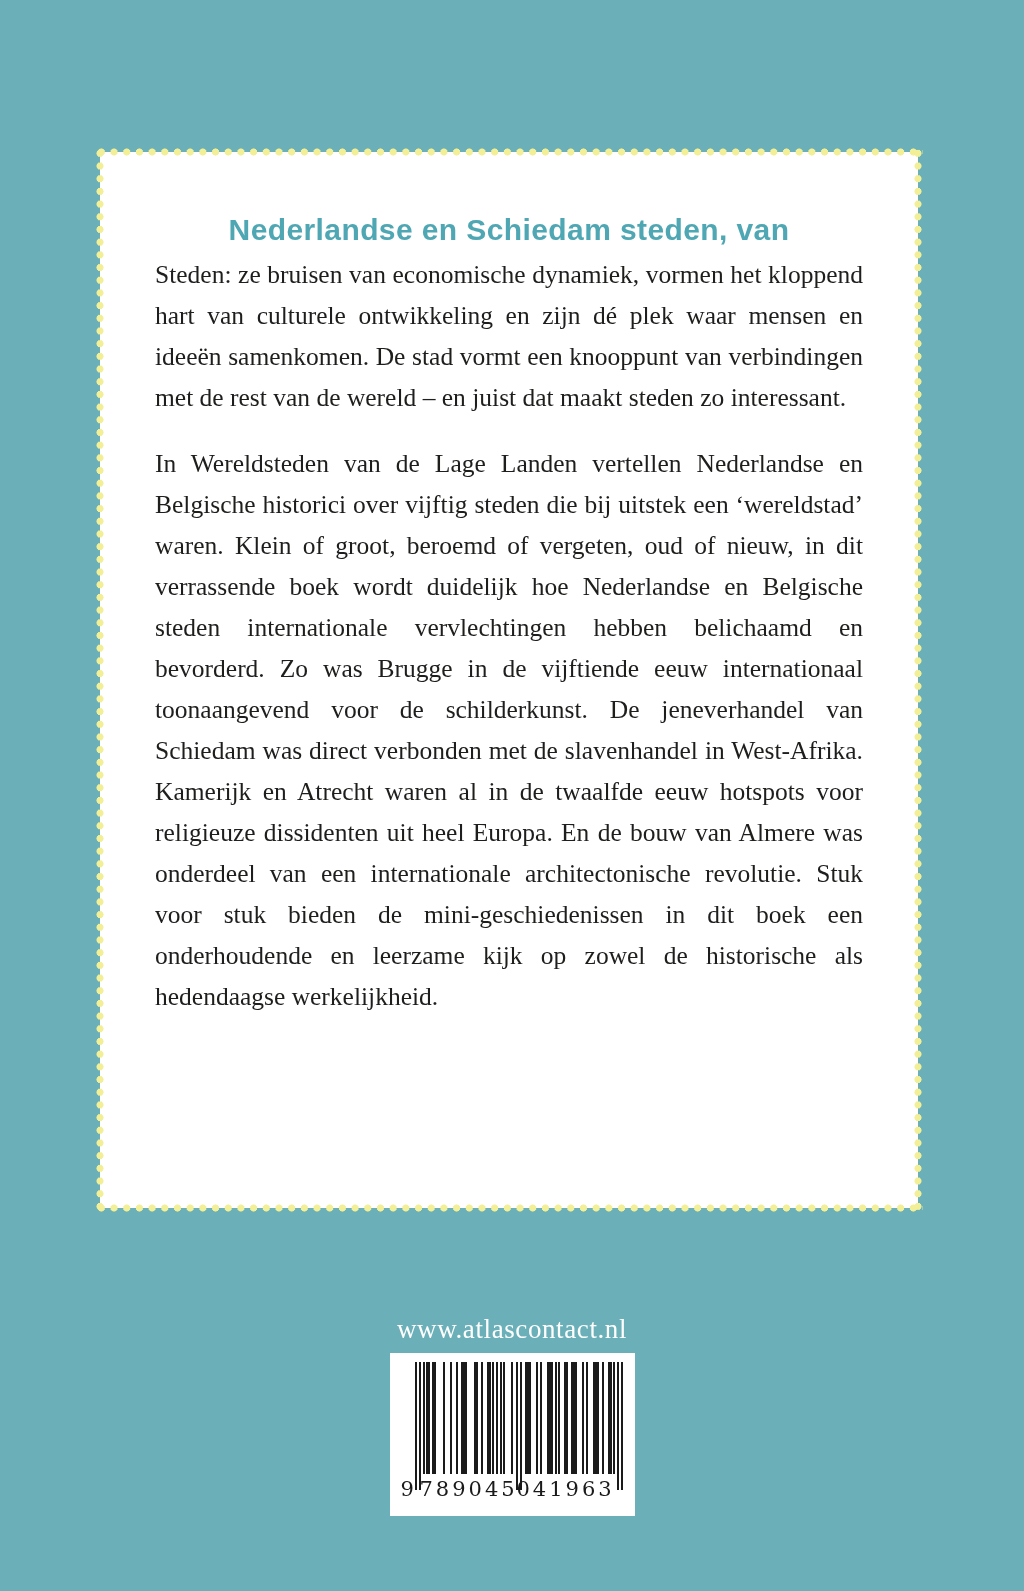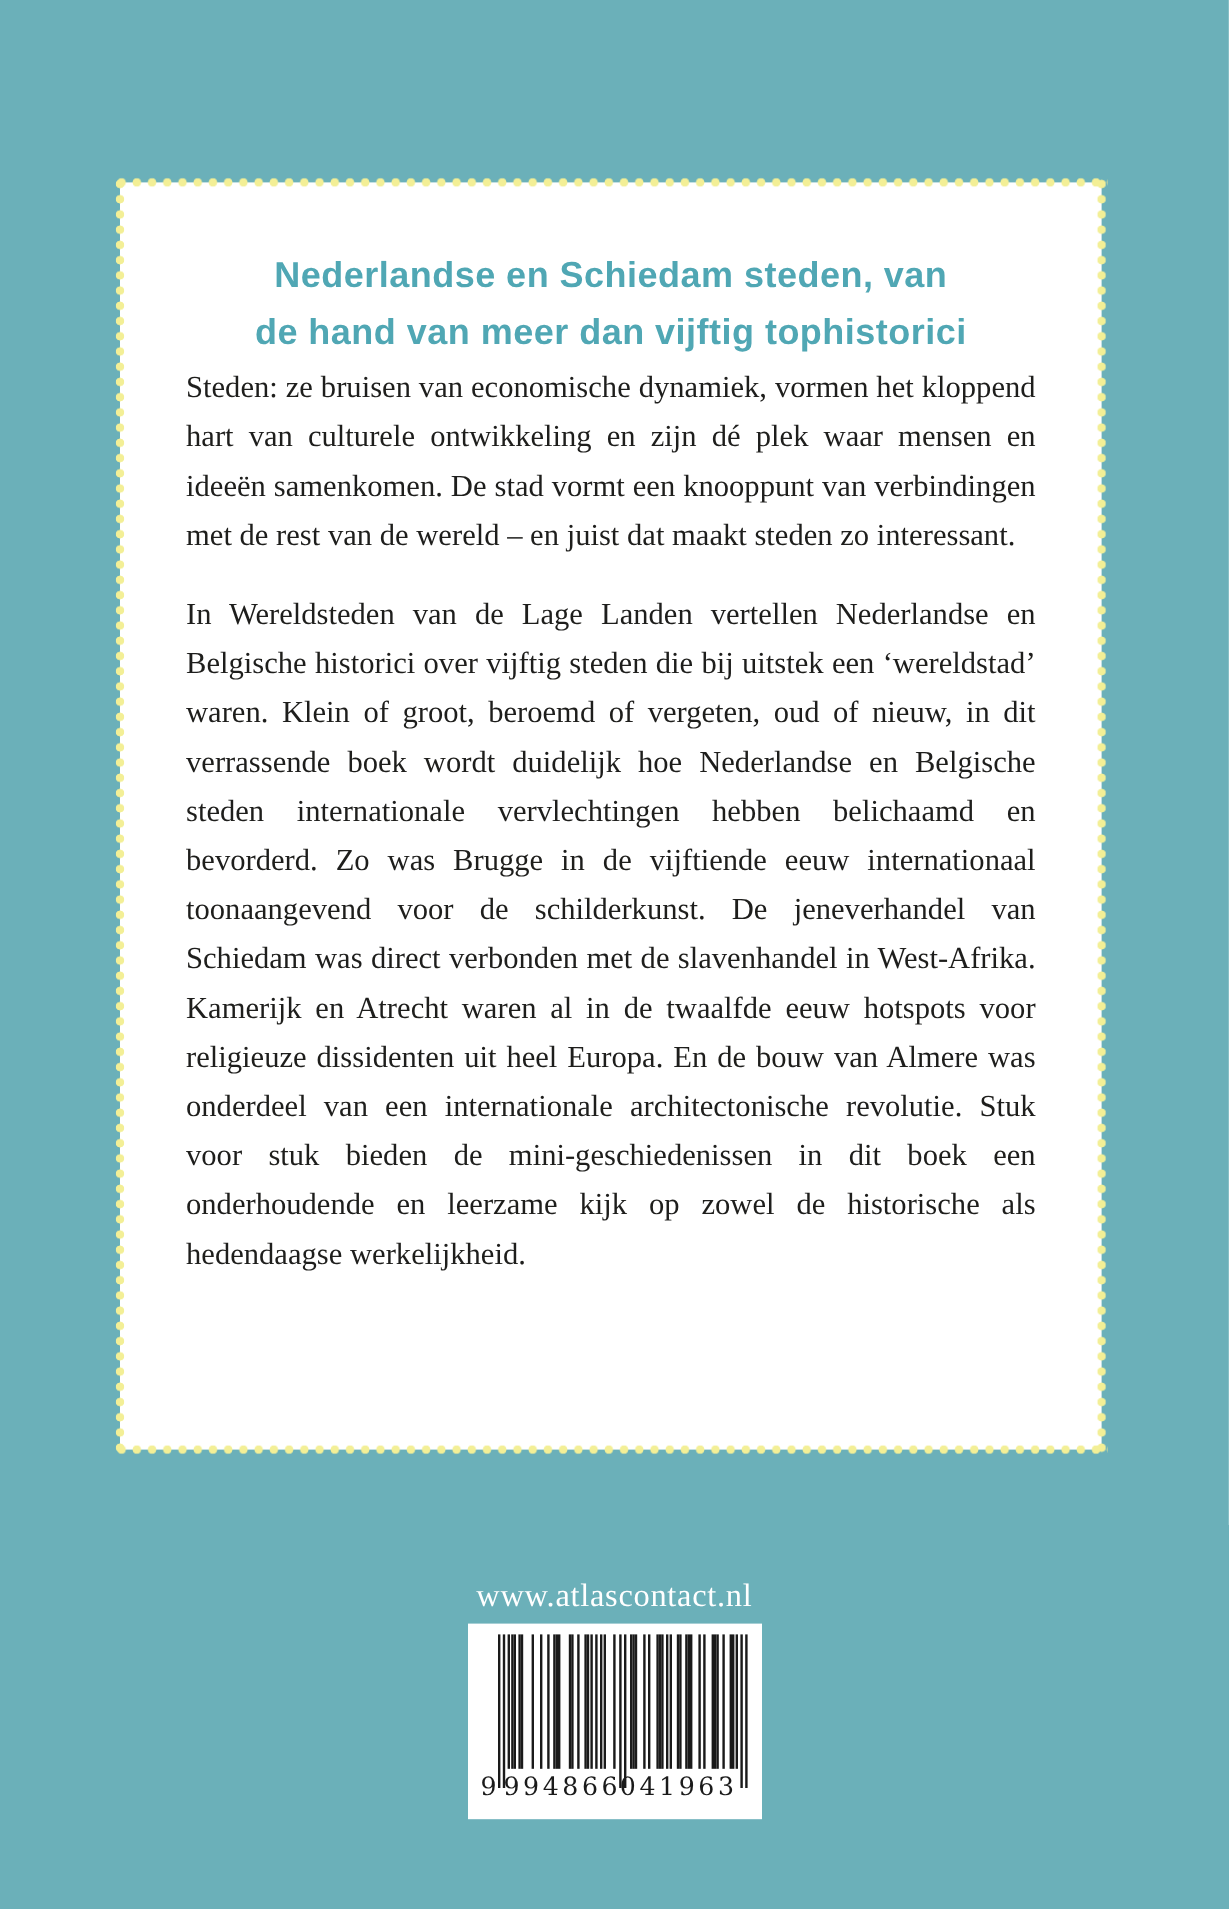--- a/index.html
+++ b/index.html
@@ -139,21 +139,20 @@
 <body>
 
 <section class="panel">
   <div class="dots dots-h dots-top"></div>
   <div class="dots dots-h dots-bottom"></div>
   <div class="dots dots-v dots-left"></div>
   <div class="dots dots-v dots-right"></div>
 
   <header class="heading">
     <div>Nederlandse en Schiedam steden, van</div>
-    <div>de hand van meer dan vijftig tophistorici</div>
   </header>
 
   <div class="body-copy">
     <p>Steden: ze bruisen van economische dynamiek, vormen het kloppend hart van culturele ontwikkeling en zijn dé plek waar mensen en ideeën samenkomen. De stad vormt een knooppunt van verbindingen met de rest van de wereld – en juist dat maakt steden zo interessant.</p>
     <p><span>In </span><span class="book-title-italic">Wereldsteden van de Lage Landen</span><span> vertellen Nederlandse en Belgische historici over vijftig steden die bij uitstek een ‘wereldstad’ waren. Klein of groot, beroemd of vergeten, oud of nieuw, in dit verrassende boek wordt duidelijk hoe Nederlandse en Belgische steden internationale vervlechtingen hebben belichaamd en bevorderd. Zo was Brugge in de vijftiende eeuw internationaal toonaangevend voor de schilderkunst. De jeneverhandel van Schiedam was direct verbonden met de slavenhandel in West-Afrika. Kamerijk en Atrecht waren al in de twaalfde eeuw hotspots voor religieuze dissidenten uit heel Europa. En de bouw van Almere was onderdeel van een internationale architectonische revolutie. Stuk voor stuk bieden de mini-geschiedenissen in dit boek een onderhoudende en leerzame kijk op zowel de historische als hedendaagse werkelijkheid.</span></p>
   </div>
 </section>
 
 <div class="site-url">www.atlascontact.nl</div>
 
@@ -206,16 +205,16 @@
         <div class="bar" style="left: 180.4px;"></div>
         <div class="bar" style="left: 182.6px;"></div>
         <div class="bar" style="left: 187px;"></div>
         <div class="bar" style="left: 193.6px;"></div>
         <div class="bar" style="left: 195.8px;"></div>
         <div class="bar" style="left: 198px;"></div>
         <div class="bar tall" style="left: 202.4px;"></div>
         <div class="bar tall" style="left: 206.8px;"></div>
       </div>
     <span class="digit digit-first">9</span>
-    <span class="digit-group group-left">994866</span>
+    <span class="digit-group group-left">789045</span>
     <span class="digit-group group-right">041963</span>
   </div>
 </div>
 
 </body></html>

